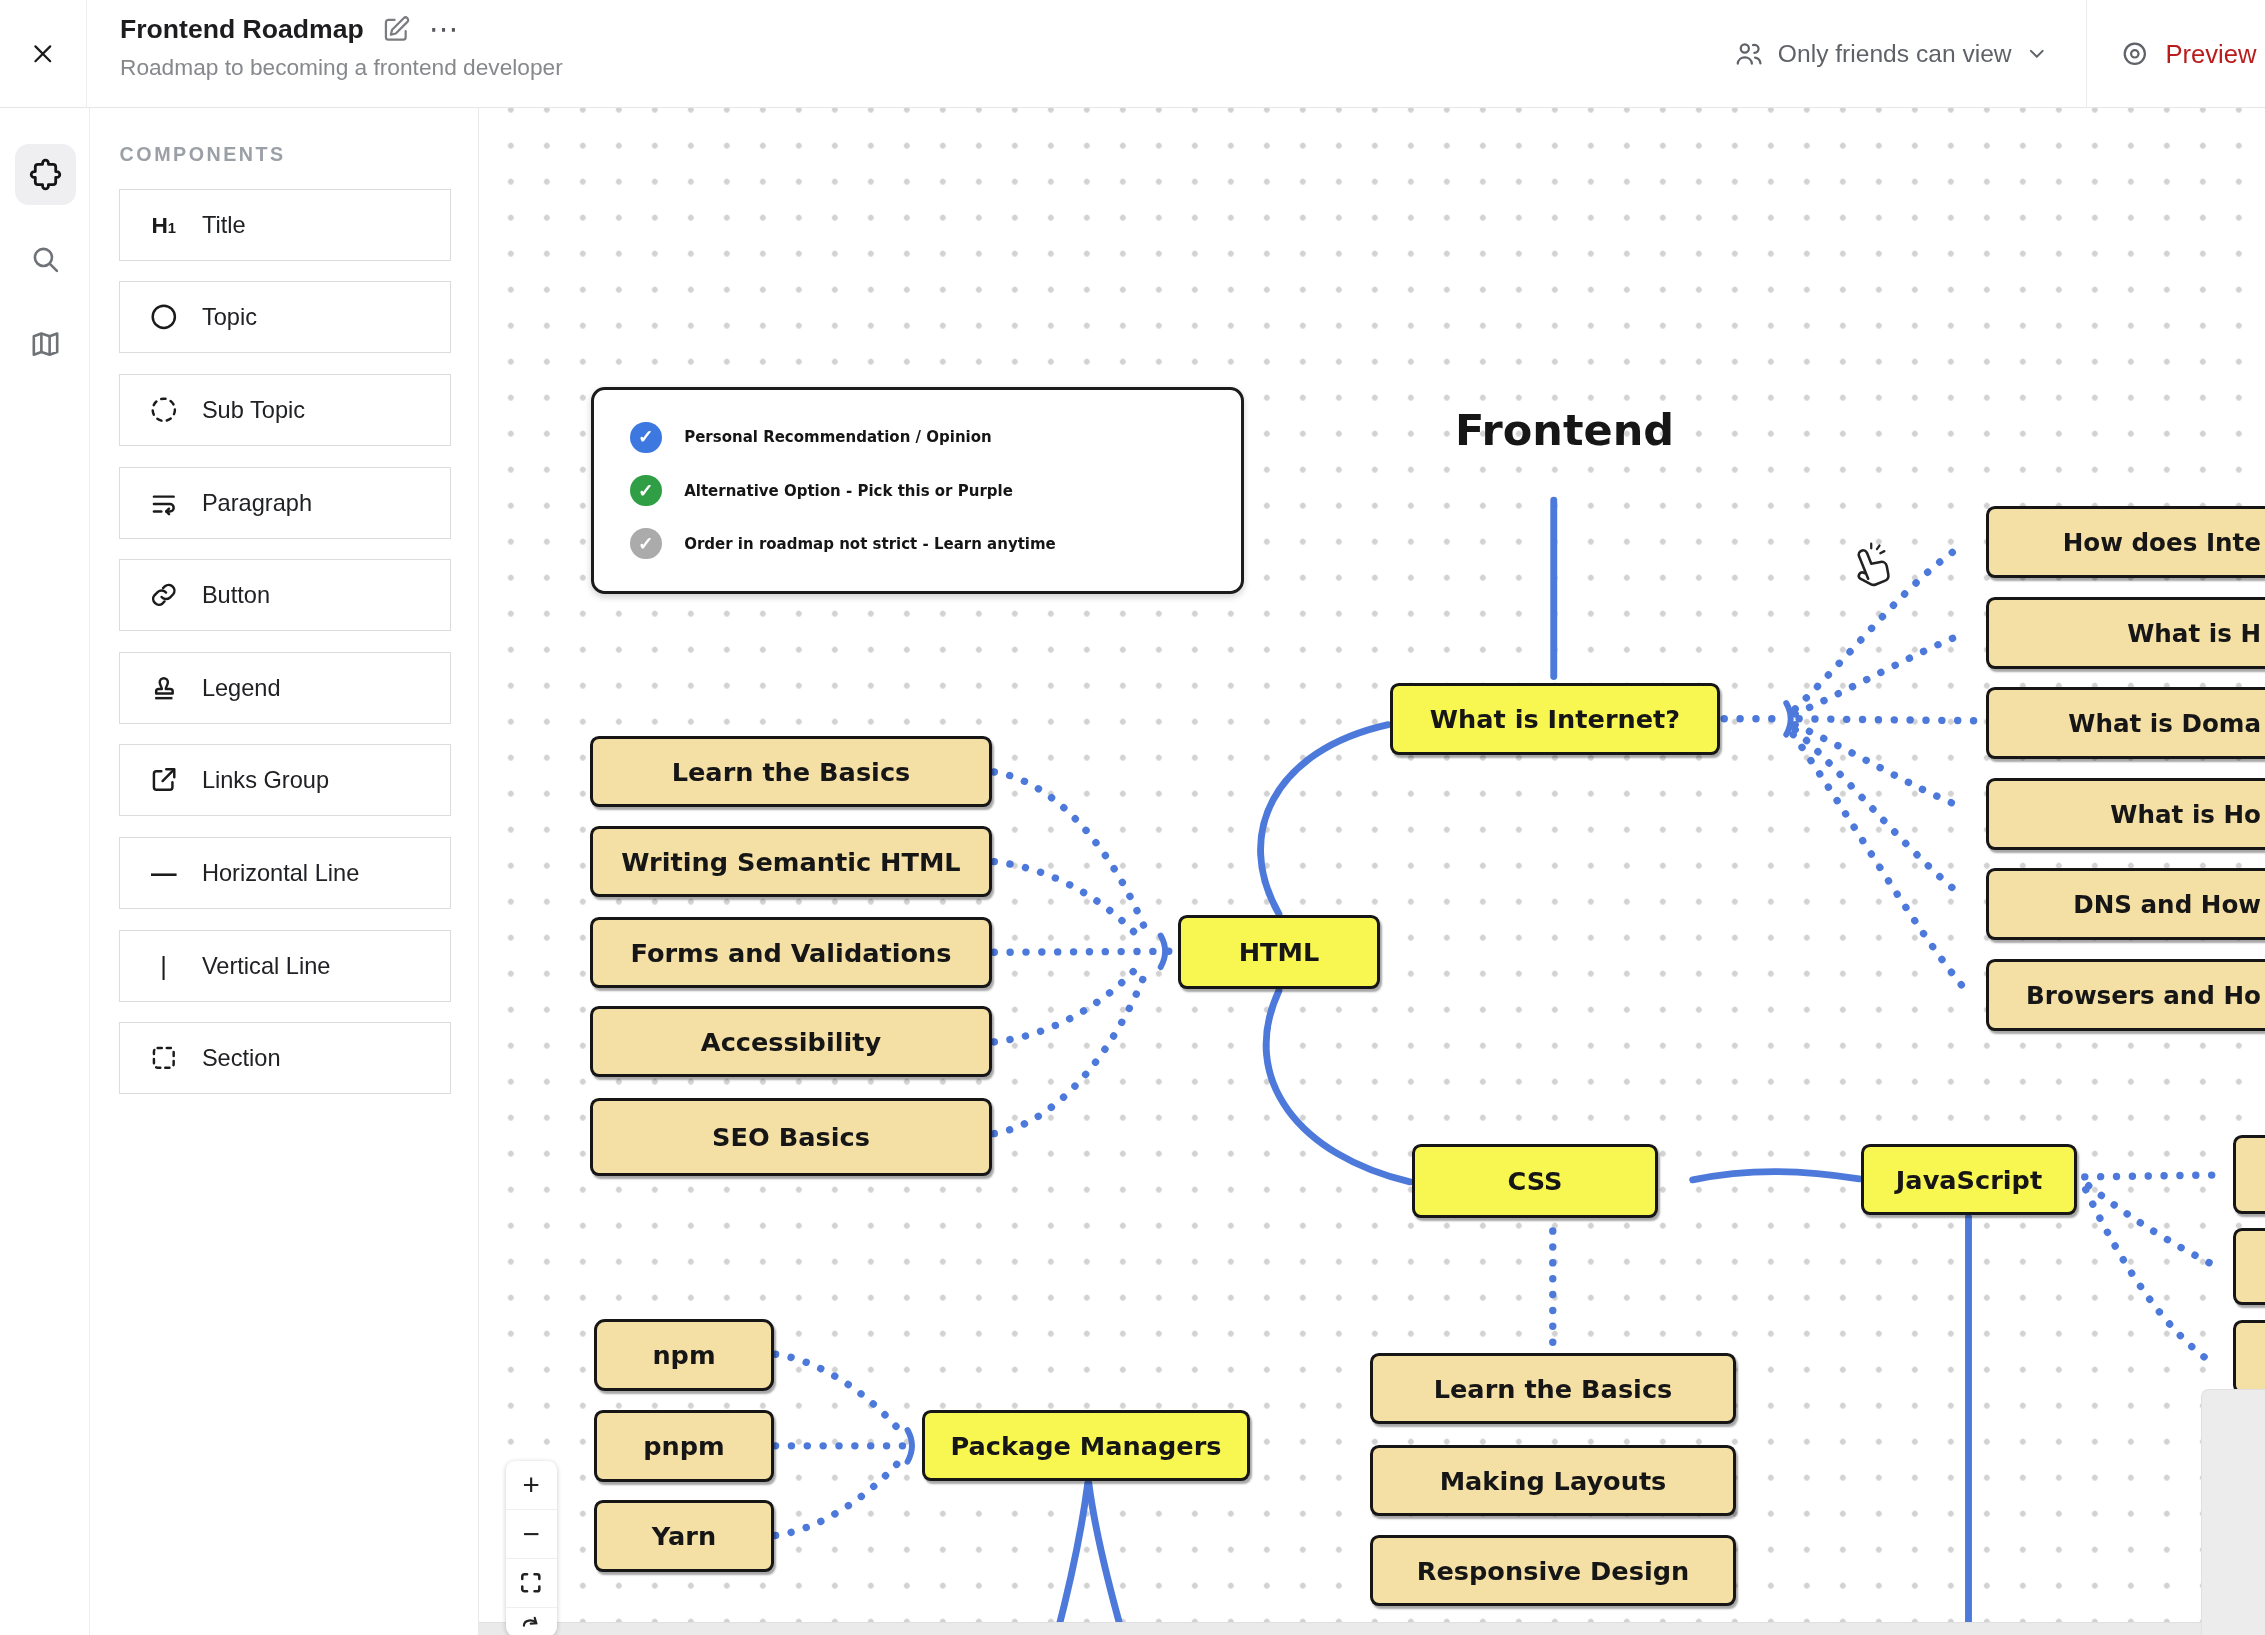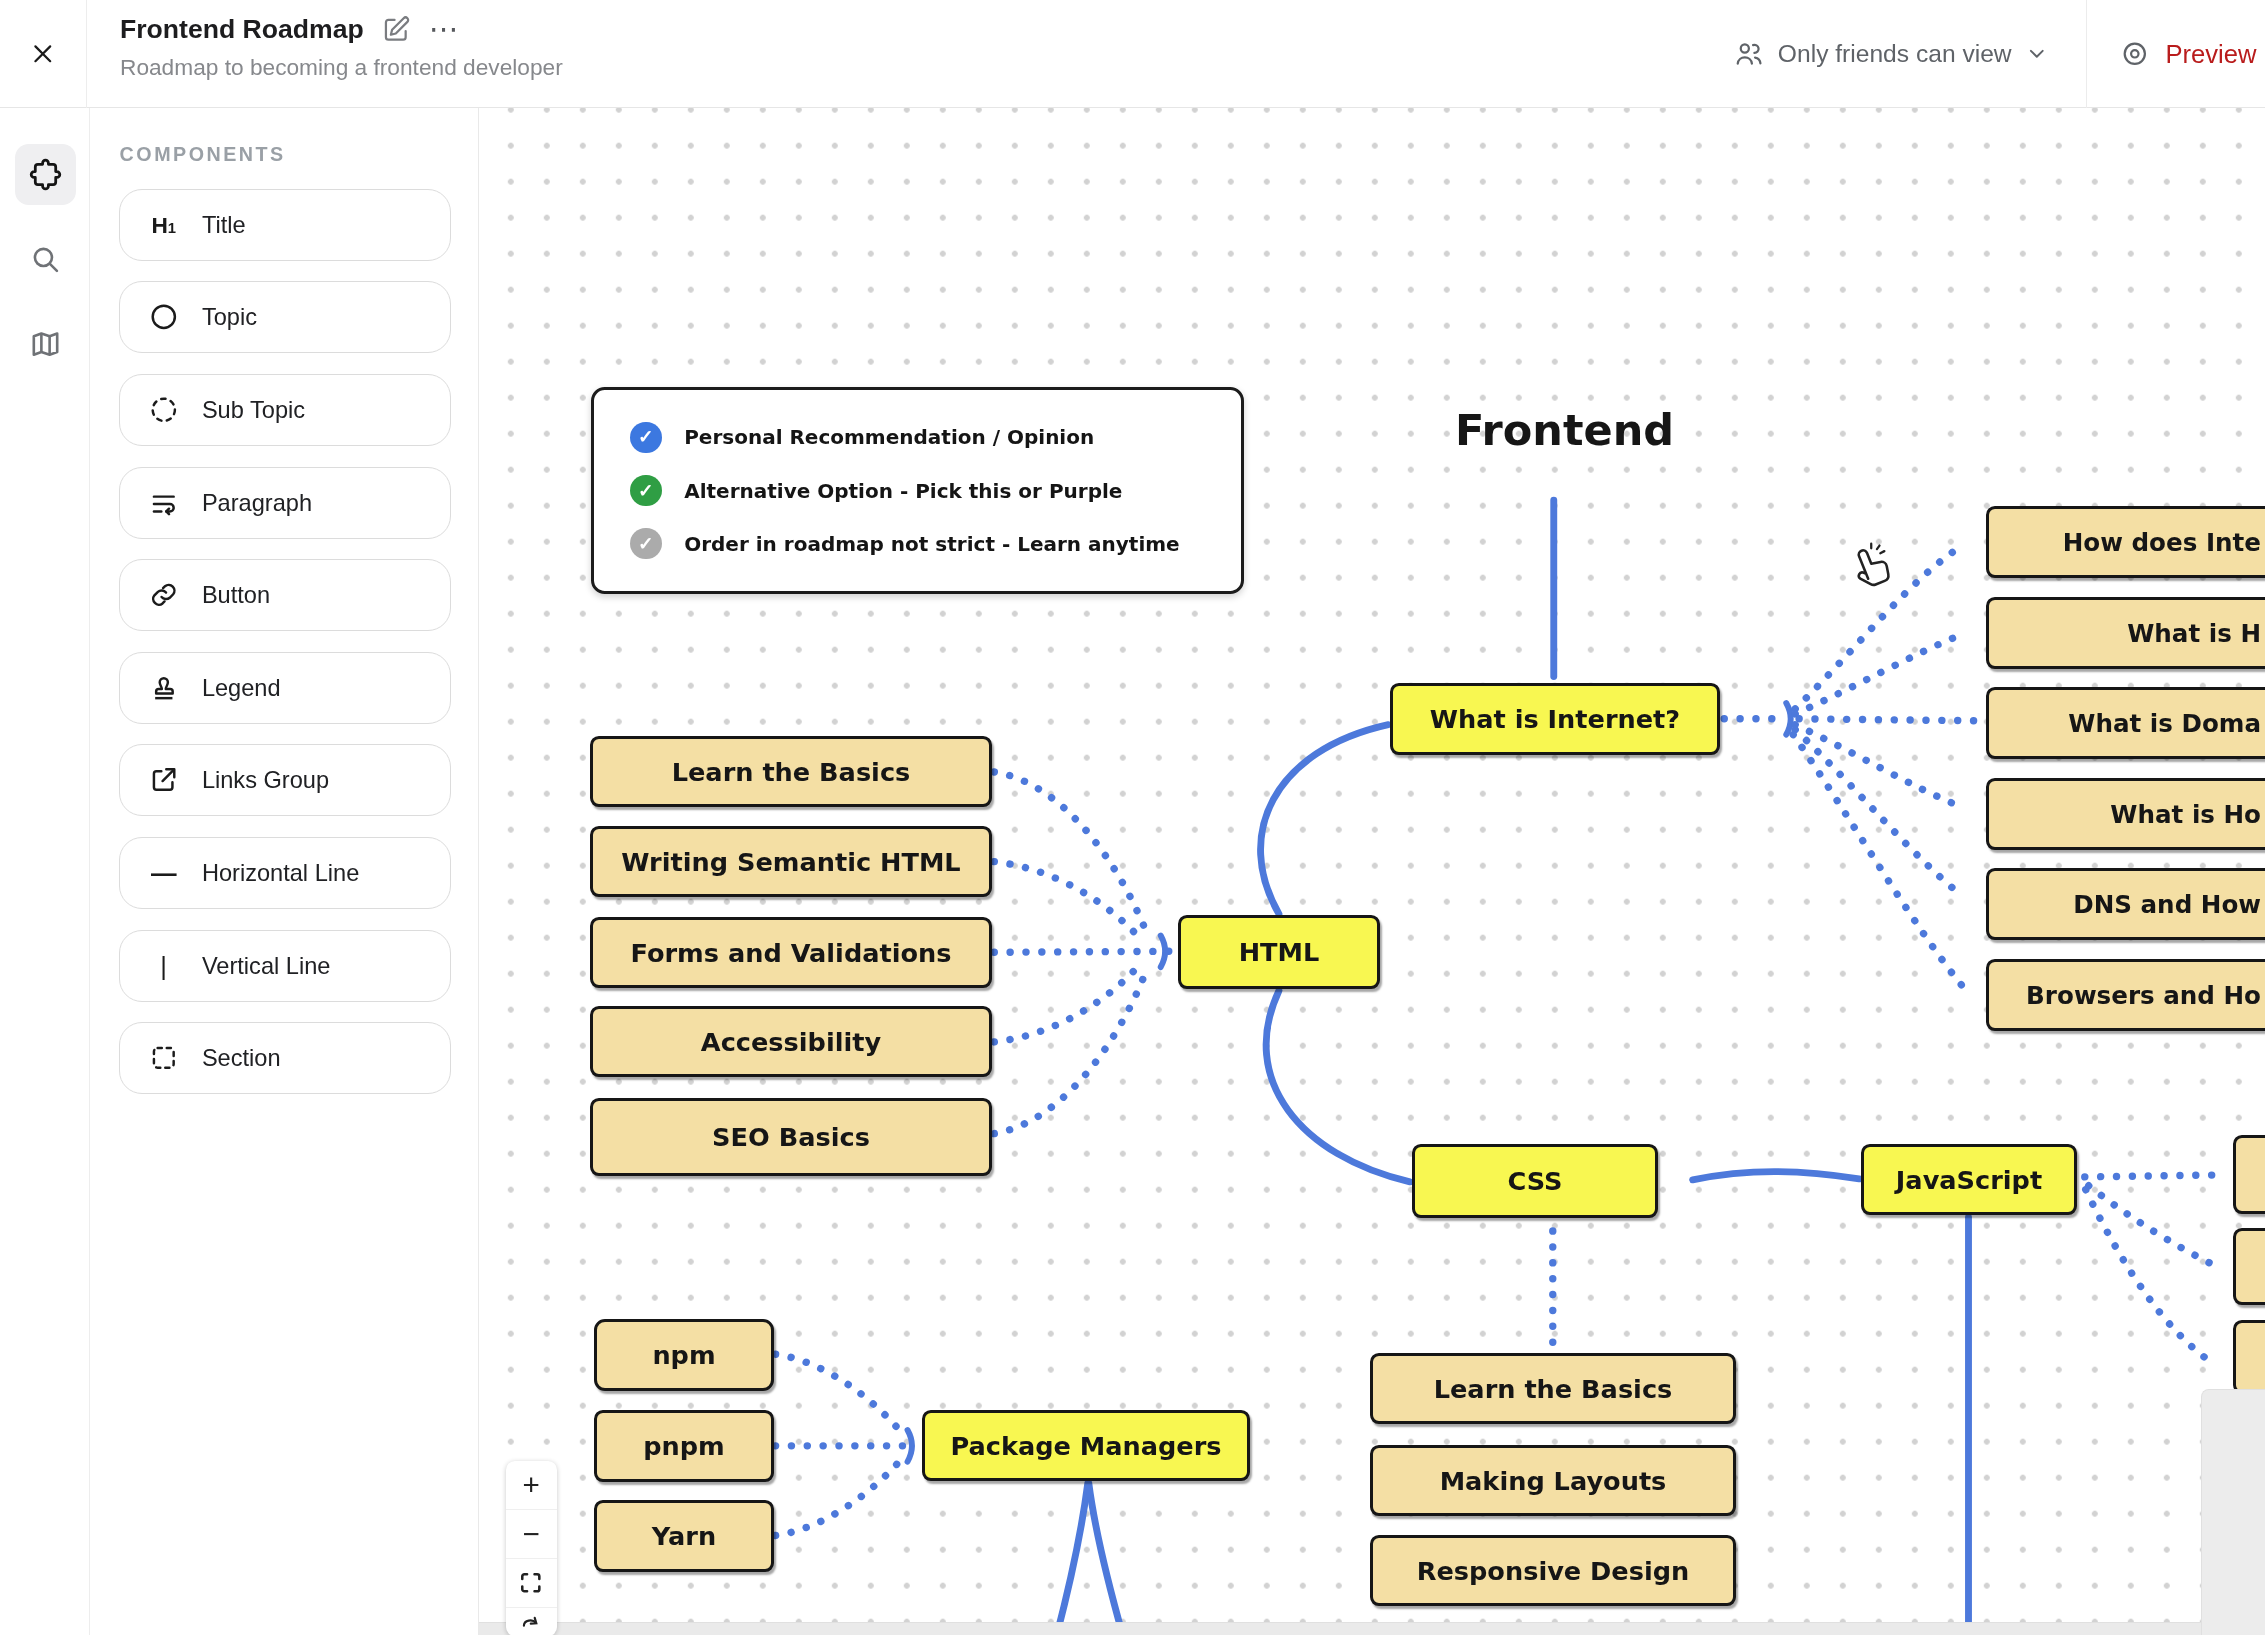--- a/index.html
+++ b/index.html
@@ -29,21 +29,21 @@
     display:flex; align-items:center; justify-content:center; cursor:pointer; color:#2a2a2a; }
   .rail-btn.active { background:#efeff1; color:#111; }
   .rail-btn.muted { color:#6f7276; }
 
   
   .components { position:absolute; left:90px; top:108px; width:389px; height:1527px; background:#fff;
     border-right:1px solid #e9e9e9; z-index:30; }
   .comp-label { position:absolute; left:29.6px; top:35px; font-size:19.7px; font-weight:700;
     letter-spacing:2.5px; color:#9aa0a6; }
   .comp-item { position:absolute; left:28.6px; width:332px; height:72px; border:1.5px solid #dcdcdc;
-    border-radius:23px; background:#fff; display:flex; align-items:center; cursor:grab; }
+    border-radius:0; background:#fff; display:flex; align-items:center; cursor:grab; }
   .comp-ic { width:35px; margin-left:26.6px; margin-right:20.7px; display:flex; align-items:center; justify-content:center; color:#1b1b1b; }
   .comp-text { font-size:23.6px; color:#202124; font-weight:500; }
   .h1-glyph { font-weight:700; font-size:22.7px; color:#1b1b1b; }
   .h1-glyph .sub { font-size:14.8px; }
   .glyph-line { font-size:25.6px; font-weight:700; color:#1b1b1b; }
 
   
   .canvas { position:absolute; left:479px; top:108px; width:1787px; height:1527px; overflow:hidden;
     background-color:#fff;
     background-image:radial-gradient(circle, #d2d2d2 2.6px, transparent 3.2px);
@@ -52,21 +52,21 @@
 
   .board-title { position:absolute; left:976px; top:297px; width:197px; text-align:center;
     font-family:"DejaVu Sans", sans-serif; font-size:43px; font-weight:700; color:#161616; z-index:3; cursor:pointer; }
 
   .legend-box { position:absolute; left:112px; top:279px; width:653px; height:207px; background:#fff;
     border:3.4px solid #1c1c1c; border-radius:13.8px; z-index:4; box-shadow:0 3px 7.9px rgba(0,0,0,.18);
     display:flex; flex-direction:column; justify-content:center; gap:21.7px; padding-left:36px; cursor:pointer; }
   .legend-row { display:flex; align-items:center; gap:22.7px; }
   .legend-dot { width:31.5px; height:31.5px; border-radius:50%; color:#fff; font-size:18.7px; font-weight:700;
     display:flex; align-items:center; justify-content:center; flex:0 0 auto; }
-  .legend-text { font-family:"DejaVu Sans", sans-serif; font-size:20px; font-weight:700; color:#151515; }
+  .legend-text { font-family:"DejaVu Sans", sans-serif; font-size:15px; font-weight:700; color:#151515; }
 
   .node { position:absolute; display:flex; align-items:center; justify-content:center;
     border:3.9px solid #161616; border-radius:8.9px; z-index:3; cursor:pointer;
     font-family:"DejaVu Sans", sans-serif; font-weight:700; color:#161616; font-size:25.6px;
     box-shadow:2px 3px 2px rgba(0,0,0,.35); }
   .topic { background:#f8f751; }
   .subtopic { background:#f4dfa4; }
   .node-right { justify-content:flex-end; padding-right:136px; font-size:24.6px; }
 
   .gray-panel { position:absolute; right:0; top:1281px; width:65px; height:246px; background:#ececec;

